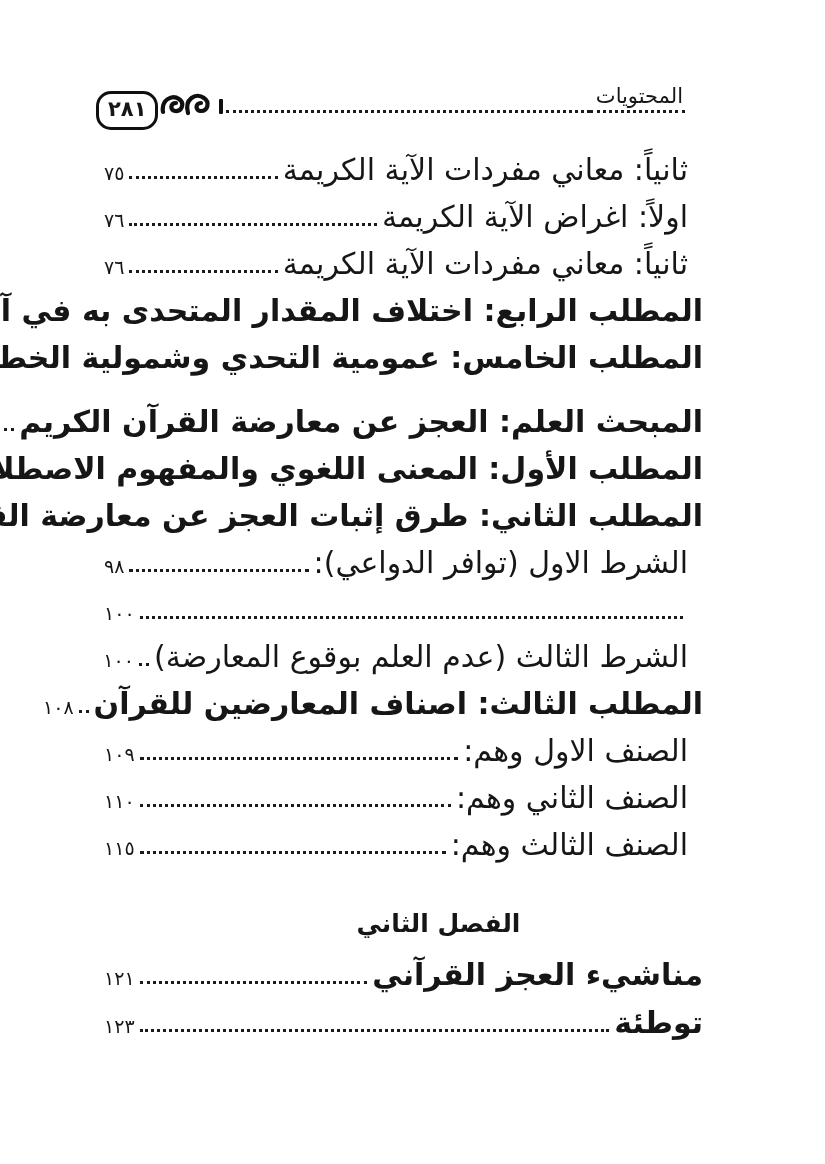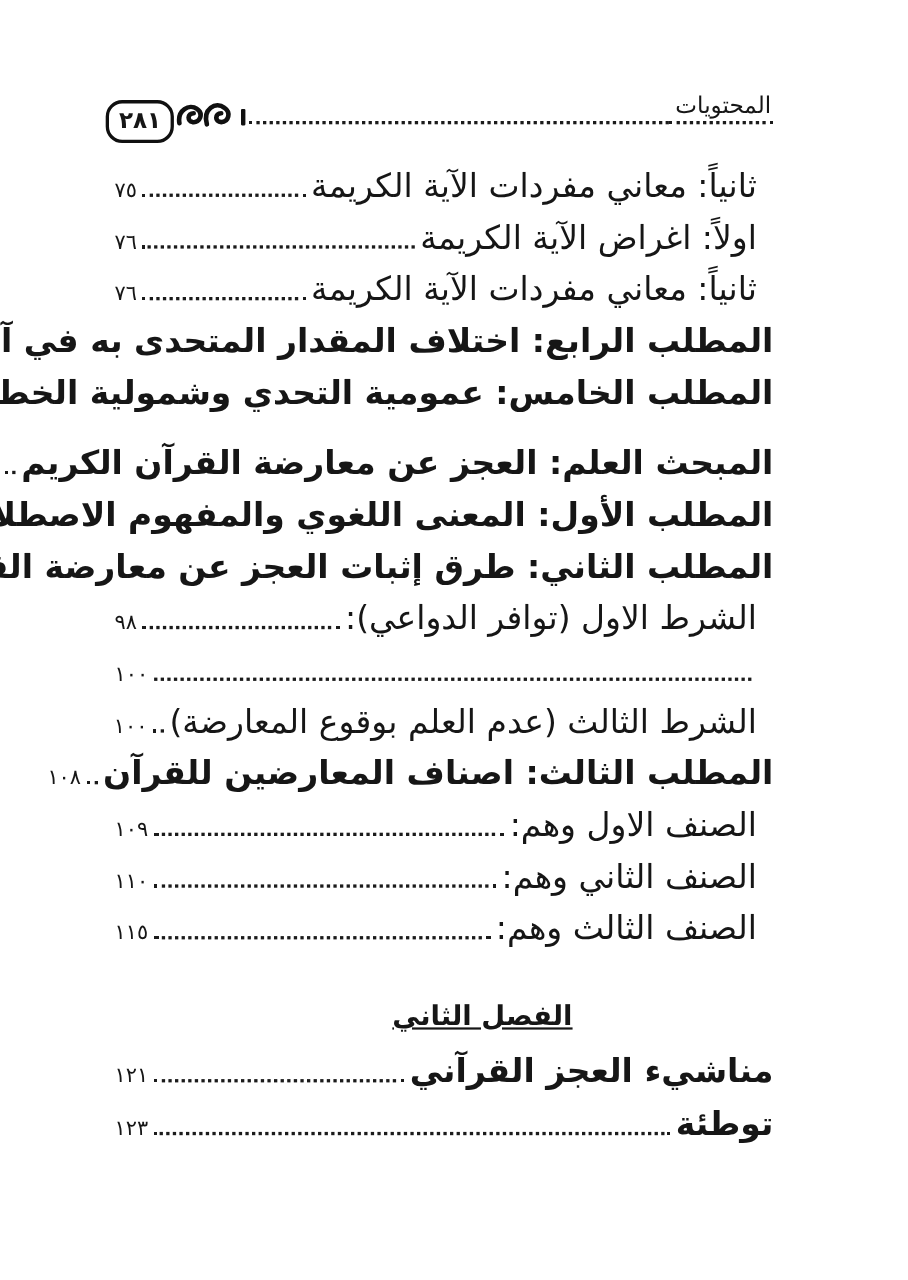--- a/index.html
+++ b/index.html
@@ -7,21 +7,21 @@
     width:825px;height:1164px;
     background:#ffffff;
     font-family:"DejaVu Sans",sans-serif;
     color:#161616;
     direction:rtl;
   }
   .page{position:relative;width:825px;height:1164px;overflow:hidden;background:#ffffff;}
 
   
   .header{
-    position:absolute;top:86px;right:122px;left:96px;
+    position:absolute;top:86px;right:140px;left:96px;
     display:flex;align-items:flex-end;
   }
   .header-title{
     font-size:21px;line-height:1;
     padding:0 2px 3px 6px;
     border-bottom:3px dotted #1b1b1b;
     white-space:nowrap;
   }
   .header-leader{flex:1;height:0;border-bottom:3px dotted #1b1b1b;}
   .alef-tick{
@@ -48,21 +48,21 @@
     flex:1;min-width:10px;height:0;
     border-bottom:3.5px dotted #1b1b1b;
     margin:0 5px 8px 5px;
   }
   .row .pagenum{font-size:19px;line-height:1.2;margin-bottom:2px;white-space:nowrap;}
   .row.after{height:48px;}
 
   .section-heading{
     margin-top:42px;height:40px;line-height:40px;
     text-align:center;font-size:25px;font-weight:bold;
-    position:relative;right:-35px;text-decoration:underline;
+    position:relative;right:-35px;
   }
 </style>
 </head>
 <body>
 
 <div class="page">
 
   <div class="header">
     <span class="header-title">المحتويات</span>
     <span class="header-leader"></span>

